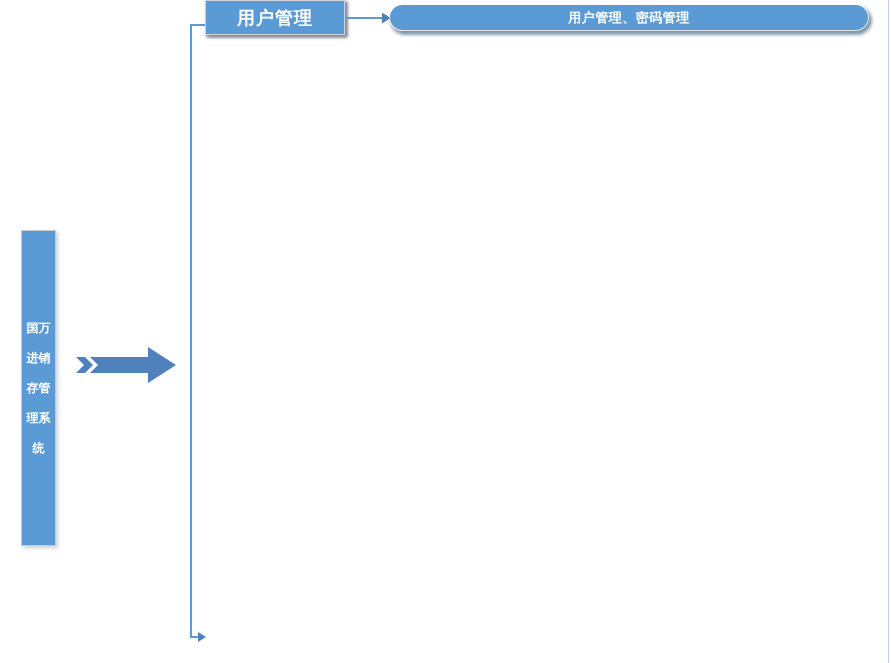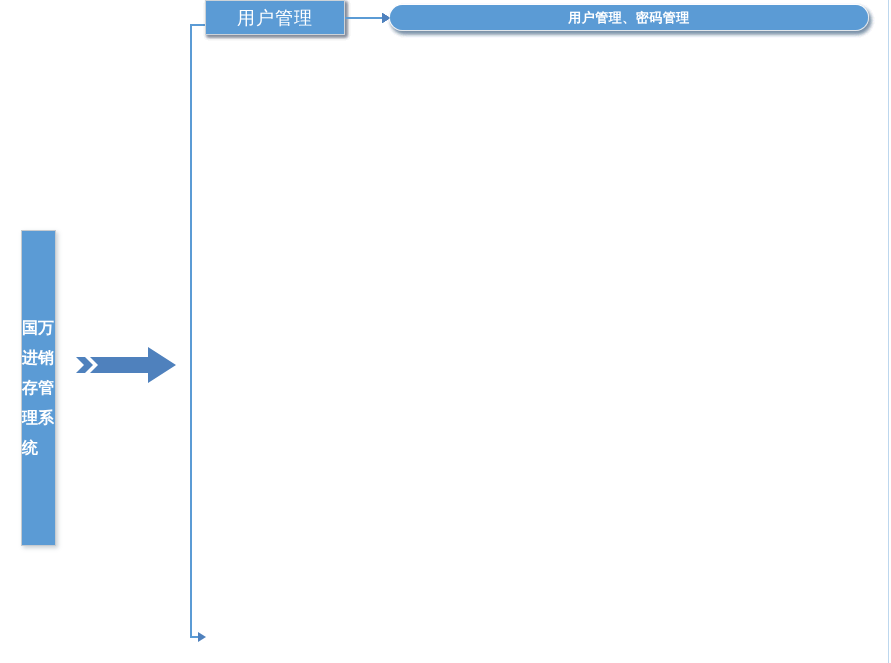--- a/index.html
+++ b/index.html
@@ -10,21 +10,21 @@
   .page-edge{position:absolute;right:2px;top:0;width:1px;height:663px;background:#bdd7ee;}
 
   
   .root-node{
     position:absolute;left:21px;top:230px;width:35px;height:316px;
     background:#5b9bd5;border:1px solid #c6cbd0;box-sizing:border-box;
     box-shadow:2px 2px 4px rgba(110,125,140,.35);
     display:flex;flex-direction:column;justify-content:center;
   }
   .root-node .vtext{
-    color:#fff;font-size:16px;font-weight:bold;
+    color:#fff;font-size:12px;font-weight:bold;text-align:center;
     line-height:30px;word-break:break-all;padding:0 0;letter-spacing:0;
   }
 
   
   .root-arrow{position:absolute;left:76px;top:343px;width:100px;height:44px;}
 
   
   .trunk-v{position:absolute;left:190px;top:25px;width:2px;height:612px;background:#5b9bd5;}
   .trunk-top{position:absolute;left:190px;top:24px;width:15px;height:2px;background:#5b9bd5;}
   .trunk-bottom{position:absolute;left:190px;top:636px;width:9px;height:2px;background:#5b9bd5;}
@@ -39,21 +39,21 @@
   .row:nth-of-type(2){top:120px;}
   .row:nth-of-type(3){top:249px;}
   .row:nth-of-type(4){top:379px;}
   .row:nth-of-type(5){top:502px;}
   .row:nth-of-type(6){top:619px;}
 
   .branch-node{
     width:140px;height:35px;box-sizing:border-box;flex:none;
     background:#5b9bd5;border:1px solid #cdd3d8;
     box-shadow:2px 2px 3px rgba(120,130,145,.35);
-    color:#fff;font-size:18px;font-weight:normal;letter-spacing:1px;
+    color:#fff;font-size:18px;font-weight:bold;letter-spacing:1px;
     display:flex;align-items:center;justify-content:center;white-space:nowrap;
   }
   .connector{position:relative;width:45px;height:35px;flex:none;}
   .connector .line{position:absolute;left:0;top:16.5px;width:39px;height:2px;background:#5b9bd5;}
   .connector .head{
     position:absolute;right:0;top:12.5px;width:0;height:0;
     border-left:8px solid #4f81bd;border-top:5px solid transparent;border-bottom:5px solid transparent;
   }
   .detail-pill{
     width:478px;height:25px;box-sizing:border-box;flex:none;

